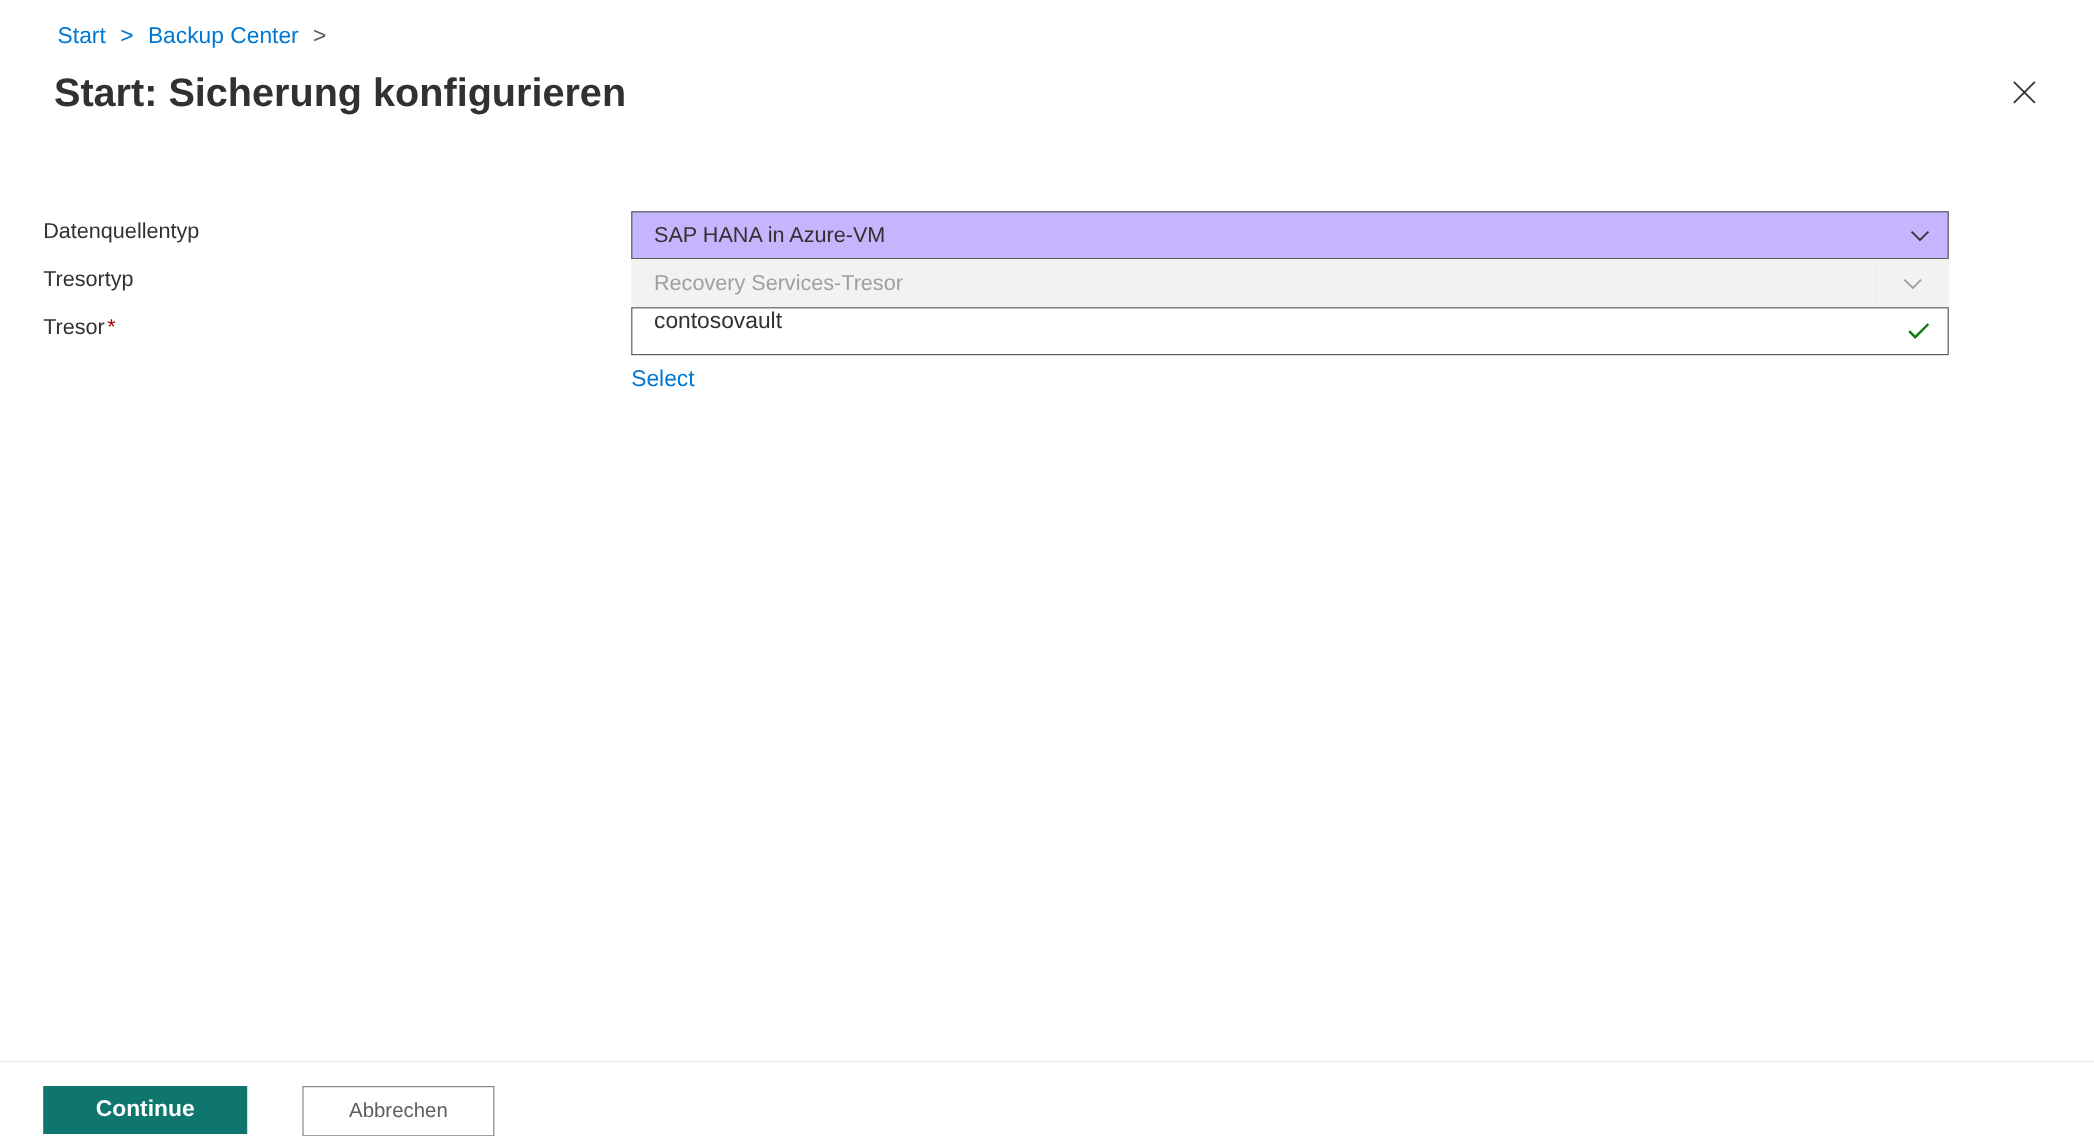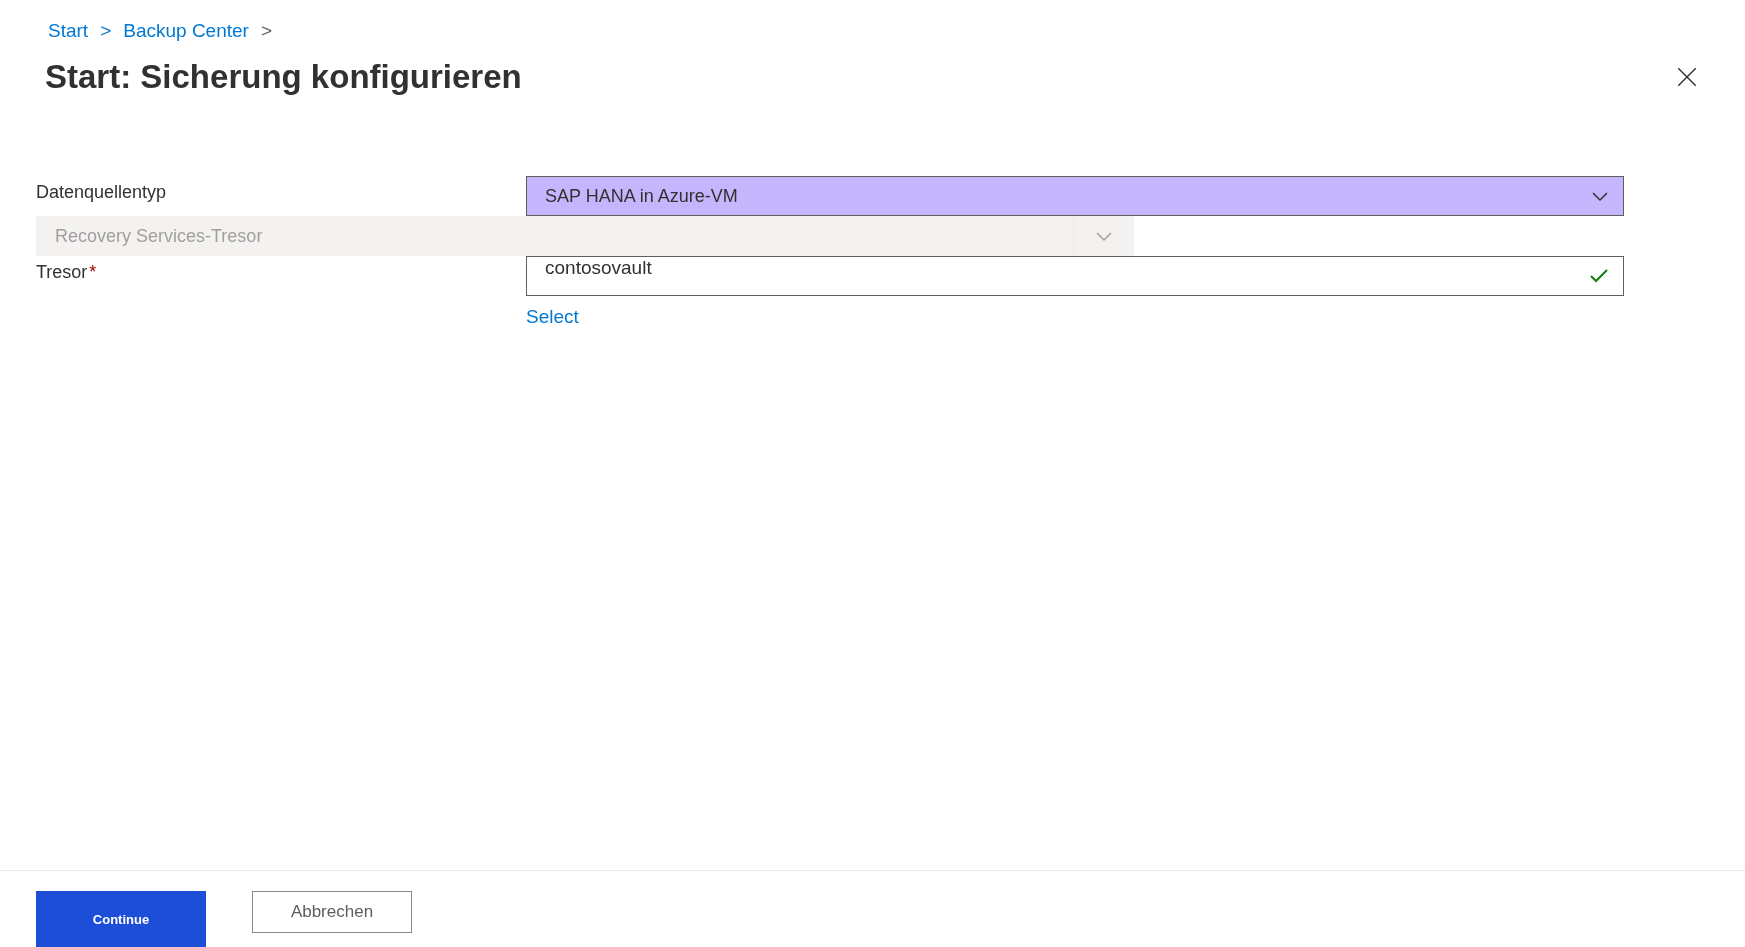--- a/index.html
+++ b/index.html
@@ -155,26 +155,26 @@
       position: absolute;
       bottom: 0;
       left: 0;
       right: 0;
       border-top: 1px solid #edebe9;
       padding: 20px 36px 0 36px;
       display: flex;
       gap: 14px;
     }
     .btn-primary {
-      background: #1d4ed8;
+      background: #0f766e;
       color: #ffffff;
       border: none;
-      height: 56px;
+      height: 40px;
       min-width: 170px;
-      font-size: 13px;
+      font-size: 19px;
       font-weight: 600;
       cursor: pointer;
       font-family: inherit;
     }
     .btn-secondary {
       background: #ffffff;
       color: #605e5c;
       border: 1px solid #8a8886;
       height: 42px;
       min-width: 160px;
@@ -217,20 +217,21 @@
         <span class="chevron">
           <svg viewBox="0 0 18 12" stroke="#323130" stroke-width="1.5" fill="none">
             <polyline points="2,3 9,10 16,3"></polyline>
           </svg>
         </span>
       </div>
     </div>
   </div>
 
   <div class="form-row">
+    <div class="form-label">Tresortyp</div>
     <div class="form-control-wrap">
       <div class="select-control disabled">
         <span>Recovery Services-Tresor</span>
         <span class="chevron-box">
           <svg viewBox="0 0 18 12" stroke="#a19f9d" stroke-width="1.5" fill="none">
             <polyline points="2,3 9,10 16,3"></polyline>
           </svg>
         </span>
       </div>
     </div>

